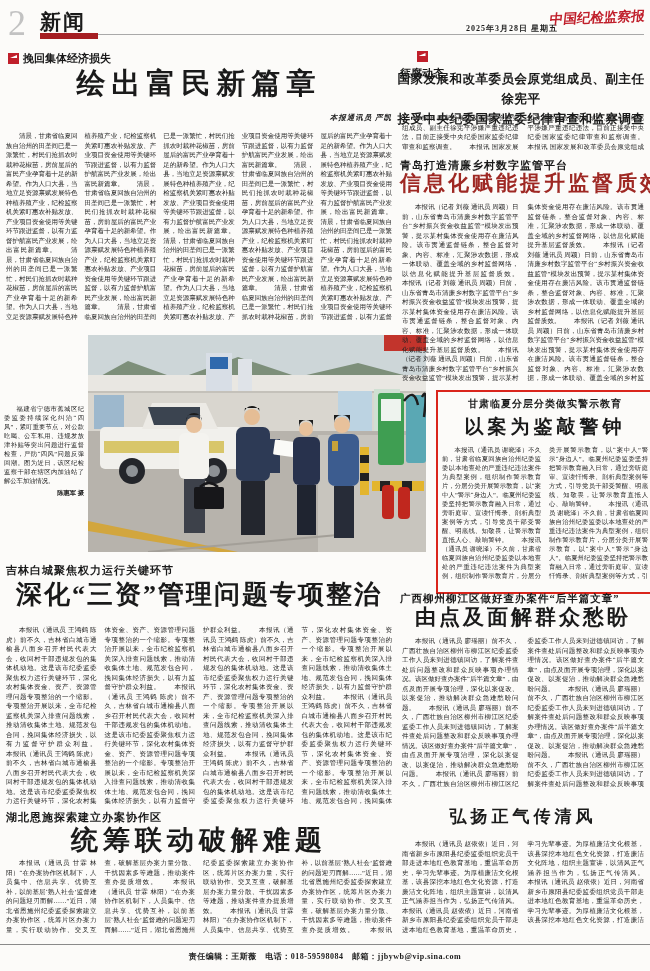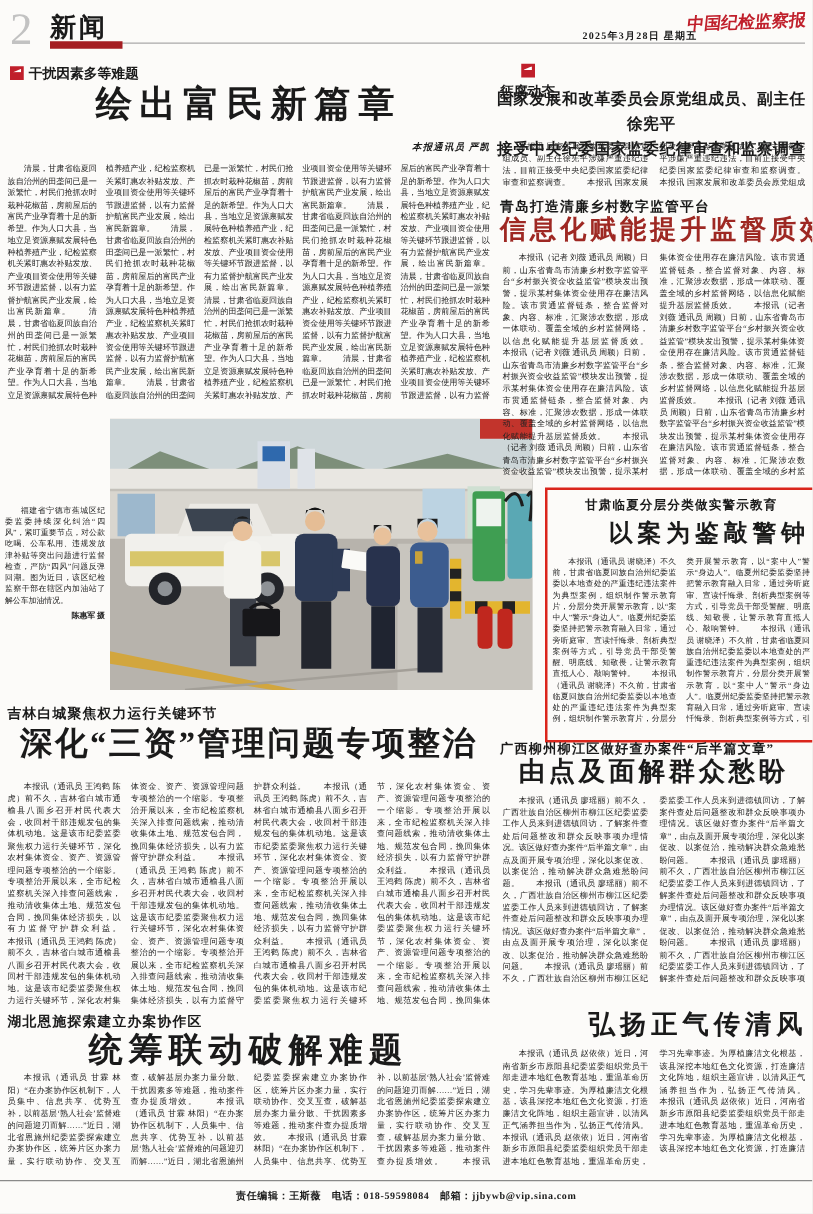--- a/index.html
+++ b/index.html
@@ -25,23 +25,23 @@
               text-indent:2em;color:#222;}
   .cols5{column-count:5;column-gap:7px;}
   .cols4{column-count:4;column-gap:8px;}
   .cols2{column-count:2;column-gap:9px;}
   
   .t-fumin{left:6px;top:64px;width:386px;font-size:29px;letter-spacing:6px;}
   .t-jilin{left:6px;top:577px;width:386px;font-size:26px;letter-spacing:2px;}
   .t-hubei{left:6px;top:822px;width:386px;font-size:27px;letter-spacing:5px;}
   .t-dongtai{left:396px;top:69px;width:250px;font-size:12.5px;line-height:20px;white-space:normal;letter-spacing:0.5px;}
   .t-qingdao{left:400px;top:169px;width:246px;font-size:21px;letter-spacing:3px;color:#9e2823;}
-  .t-gansu{left:0;top:20px;width:100%;font-size:19px;letter-spacing:4px;position:relative;text-align:right;font-weight:bold;}
+  .t-gansu{left:0;top:20px;width:100%;font-size:19px;letter-spacing:4px;position:relative;text-align:center;font-weight:bold;}
   .t-guangxi{left:400px;top:603px;width:246px;font-size:21px;letter-spacing:3px;}
-  .t-henan{left:400px;top:805px;width:246px;font-size:21px;letter-spacing:4px;text-align:right;}
+  .t-henan{left:400px;top:805px;width:246px;font-size:17px;letter-spacing:4px;}
   .redbox{position:absolute;left:436px;top:390px;width:206px;height:196px;border:2px solid #da251c;
           background:#fcfbf9;padding:2px 4px;box-sizing:content-box;}
   .redbox .kick{position:relative;text-align:center;font-size:10px;font-weight:bold;letter-spacing:1px;margin-top:3px;}
   .redbox .bodyin{position:relative;margin-top:5px;height:136px;font-size:6.3px;line-height:9px;
                   text-align:justify;overflow:hidden;text-indent:2em;column-count:2;column-gap:8px;color:#222;}
   
   .photo{position:absolute;left:88px;top:335px;width:338px;height:217px;overflow:hidden;background:#cfccc5;}
   .caption{position:absolute;left:4px;top:404px;width:80px;font-size:6.3px;line-height:9px;text-align:justify;
            text-indent:2em;color:#222;}
   .credit{text-align:right;text-indent:0;margin-top:3px;font-weight:bold;}
@@ -56,21 +56,21 @@
 
   <div class="pagenum">2</div>
   <div class="section-name">新闻</div>
   <div class="header-rule"></div>
   <div class="header-redbar"></div>
   <div class="header-date">2025年3月28日  星期五</div>
   <div class="masthead">中国纪检监察报</div>
 
   <div class="kicker-left" style="left:8px;top:51px;">
     <span class="kicker-icon"></span>
-    <span>干扰因素多等难题</span>
+    <span>挽回集体经济损失</span>
   </div>
   <div class="headline t-fumin">绘出富民新篇章</div>
   <div class="byline" style="left:6px;top:113px;width:386px;">本报通讯员 严凯</div>
   <div class="body-block cols5" style="left:6px;top:131px;width:386px;height:198px;">清晨，甘肃省临夏回族自治州的田垄间已是一派繁忙，村民们抢抓农时栽种花椒苗，房前屋后的富民产业孕育着十足的新希望。作为人口大县，当地立足资源禀赋发展特色种植养殖产业，纪检监察机关紧盯惠农补贴发放、产业项目资金使用等关键环节跟进监督，以有力监督护航富民产业发展，绘出富民新篇章。　　清晨，甘肃省临夏回族自治州的田垄间已是一派繁忙，村民们抢抓农时栽种花椒苗，房前屋后的富民产业孕育着十足的新希望。作为人口大县，当地立足资源禀赋发展特色种植养殖产业，纪检监察机关紧盯惠农补贴发放、产业项目资金使用等关键环节跟进监督，以有力监督护航富民产业发展，绘出富民新篇章。　　清晨，甘肃省临夏回族自治州的田垄间已是一派繁忙，村民们抢抓农时栽种花椒苗，房前屋后的富民产业孕育着十足的新希望。作为人口大县，当地立足资源禀赋发展特色种植养殖产业，纪检监察机关紧盯惠农补贴发放、产业项目资金使用等关键环节跟进监督，以有力监督护航富民产业发展，绘出富民新篇章。　　清晨，甘肃省临夏回族自治州的田垄间已是一派繁忙，村民们抢抓农时栽种花椒苗，房前屋后的富民产业孕育着十足的新希望。作为人口大县，当地立足资源禀赋发展特色种植养殖产业，纪检监察机关紧盯惠农补贴发放、产业项目资金使用等关键环节跟进监督，以有力监督护航富民产业发展，绘出富民新篇章。　　清晨，甘肃省临夏回族自治州的田垄间已是一派繁忙，村民们抢抓农时栽种花椒苗，房前屋后的富民产业孕育着十足的新希望。作为人口大县，当地立足资源禀赋发展特色种植养殖产业，纪检监察机关紧盯惠农补贴发放、产业项目资金使用等关键环节跟进监督，以有力监督护航富民产业发展，绘出富民新篇章。　　清晨，甘肃省临夏回族自治州的田垄间已是一派繁忙，村民们抢抓农时栽种花椒苗，房前屋后的富民产业孕育着十足的新希望。作为人口大县，当地立足资源禀赋发展特色种植养殖产业，纪检监察机关紧盯惠农补贴发放、产业项目资金使用等关键环节跟进监督，以有力监督护航富民产业发展，绘出富民新篇章。　　清晨，甘肃省临夏回族自治州的田垄间已是一派繁忙，村民们抢抓农时栽种花椒苗，房前屋后的富民产业孕育着十足的新希望。作为人口大县，当地立足资源禀赋发展特色种植养殖产业，纪检监察机关紧盯惠农补贴发放、产业项目资金使用等关键环节跟进监督，以有力监督护航富民产业发展，绘出富民新篇章。　　清晨，甘肃省临夏回族自治州的田垄间已是一派繁忙，村民们抢抓农时栽种花椒苗，房前屋后的富民产业孕育着十足的新希望。作为人口大县，当地立足资源禀赋发展特色种植养殖产业，纪检监察机关紧盯惠农补贴发放、产业项目资金使用等关键环节跟进监督，以有力监督护航富民产业发展，绘出富民新篇章。</div>
 
   <div class="caption">
     <span>福建省宁德市蕉城区纪委监委持续深化纠治“四风”，紧盯重要节点，对公款吃喝、公车私用、违规发放津补贴等突出问题进行监督检查，严防“四风”问题反弹回潮。图为近日，该区纪检监察干部在辖区内加油站了解公车加油情况。</span>
     <div class="credit">陈惠军 摄</div>
   </div>
 

